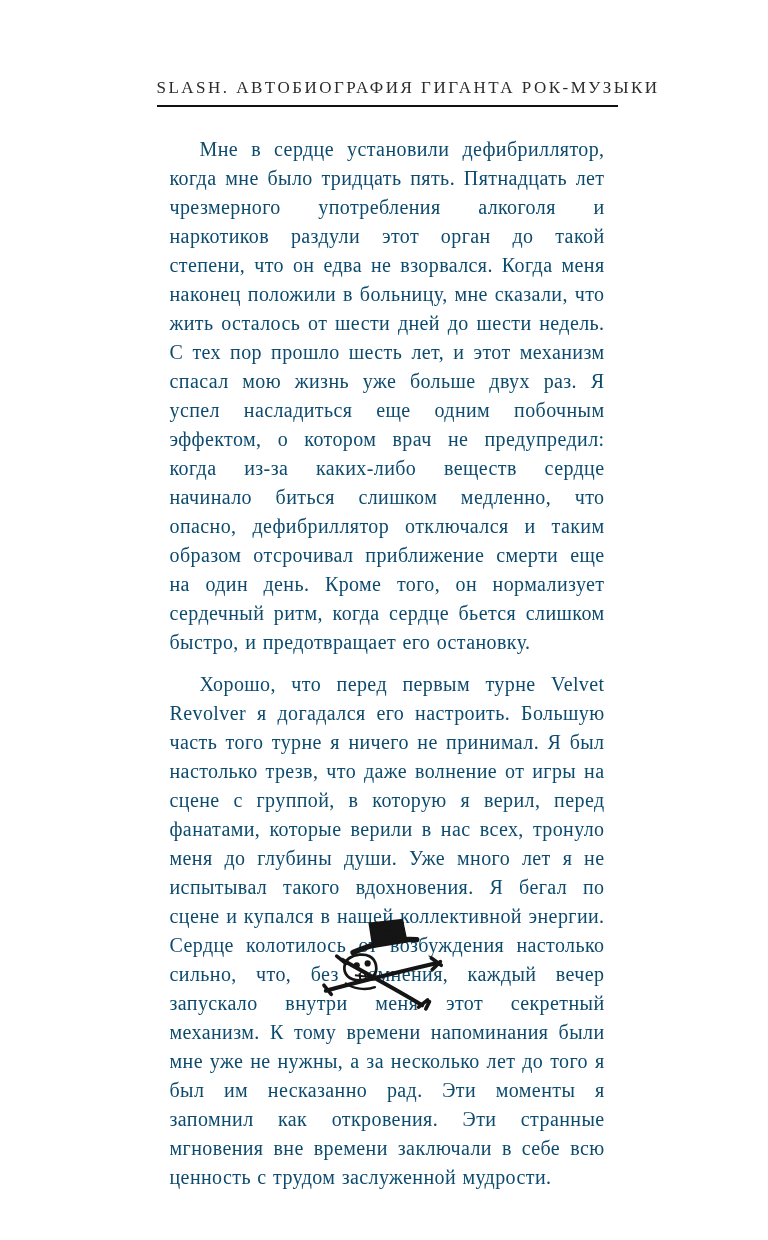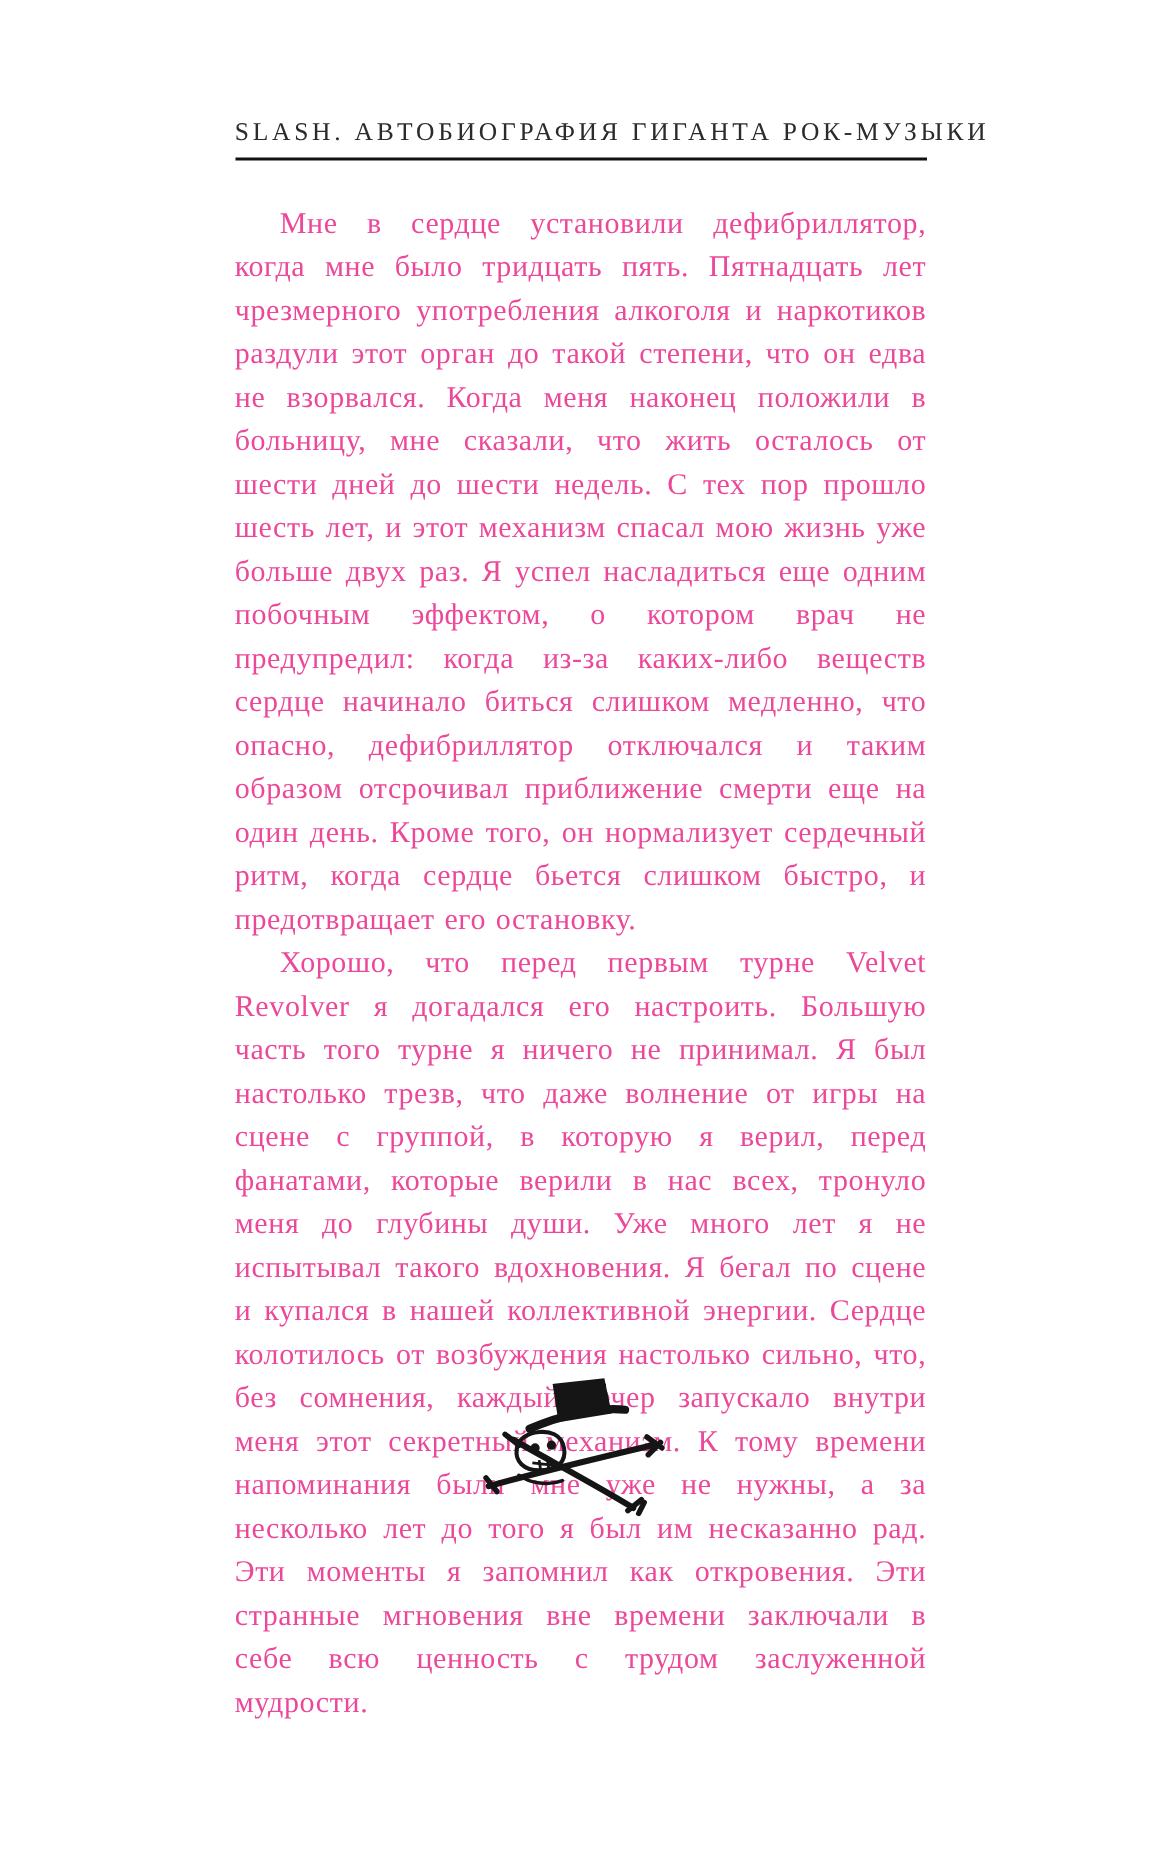--- a/index.html
+++ b/index.html
@@ -32,28 +32,28 @@
     font-weight: normal;
     margin: 0 0 7px 0;
     white-space: nowrap;
   }
   .head-rule {
     border: none;
     border-top: 2.5px solid #111;
     margin: 0 0 28px 0;
   }
   .body-text p {
-    margin: 0;
+    margin: 13px;
     font-size: 20px;
     line-height: 29px;
     text-align: justify;
     text-indent: 30px;
     letter-spacing: 0.4px;
     word-spacing: 1px;
-    color: #ec4899;
+    color: #0c4a6e;
   }
   .illustration-wrap {
     position: absolute;
     left: 0;
     right: 0;
     top: 918px;
     display: flex;
     justify-content: center;
   }
   .illustration-wrap svg {

